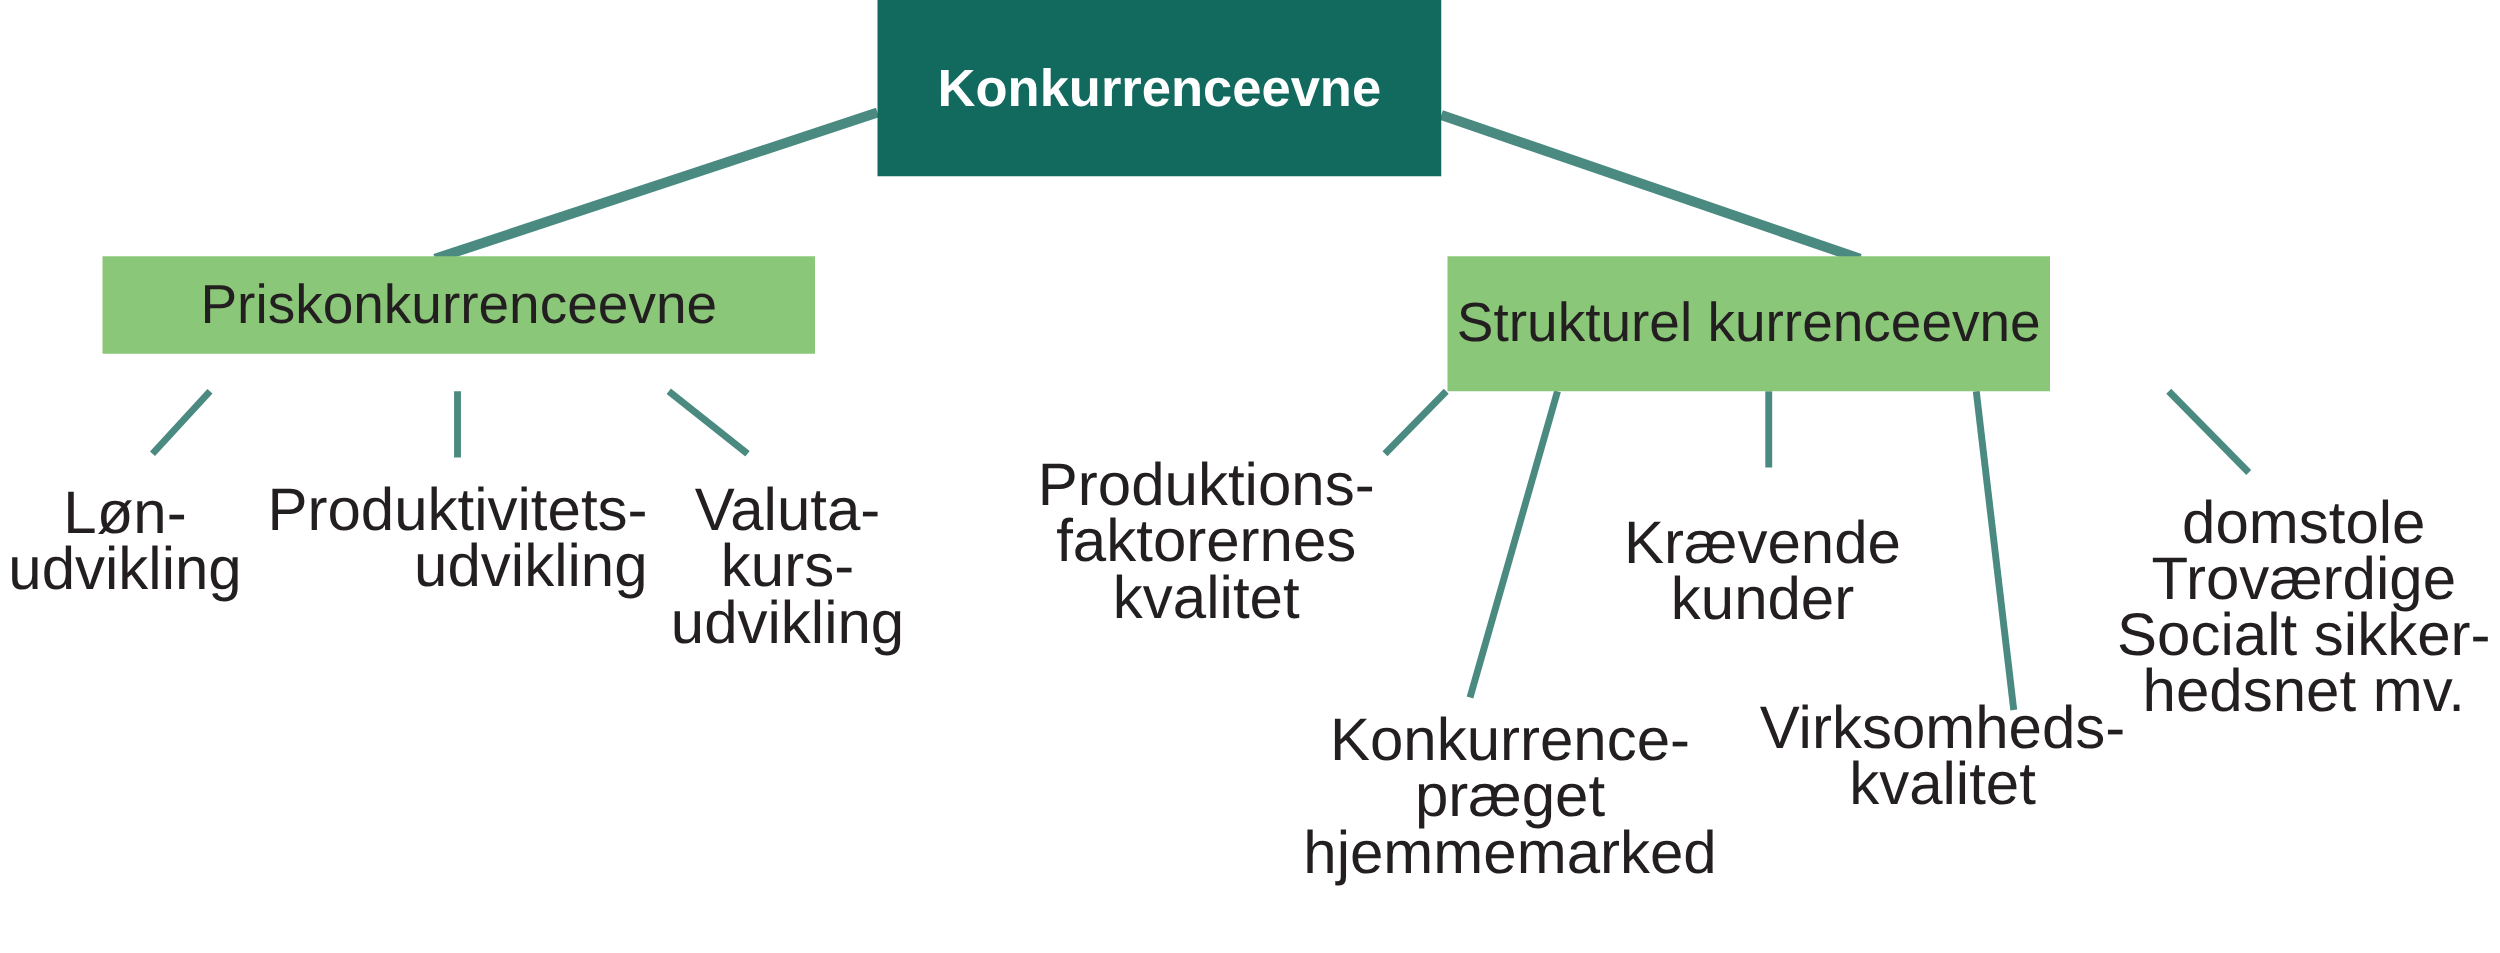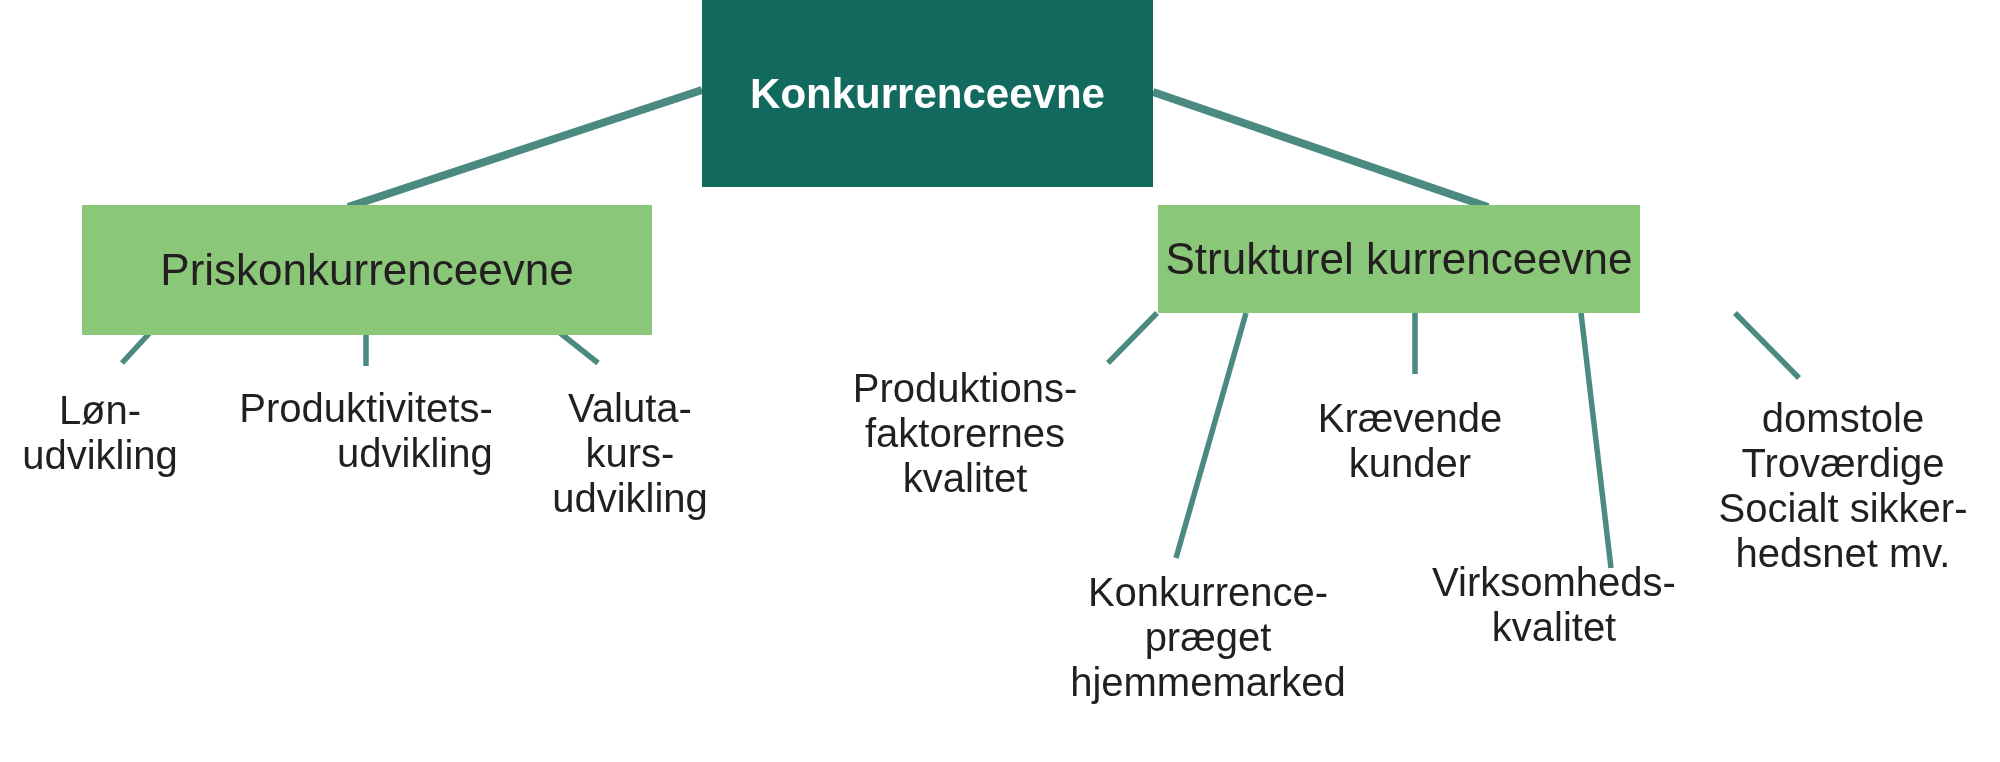--- a/index.html
+++ b/index.html
@@ -25,48 +25,48 @@
 
   .node {
     position: absolute;
     display: flex;
     align-items: center;
     justify-content: center;
     text-align: center;
   }
   #root-node {
     left: 702px; top: 0;
-    width: 451px; height: 187px;
+    width: 451px; height: 141px;
     background: var(--root-box, #12695E);
     color: var(--root-text, #FFFFFF);
     font-size: 42px;
     font-weight: bold;
   }
   .branch-node {
     background: var(--branch-box, #8AC779);
     color: var(--leaf-text, #231F20);
     font-size: 44px;
   }
-  #branch-pris  { left: 82px;   top: 205px; width: 570px; height: 130px; }
+  #branch-pris  { left: 82px;   top: 205px; width: 570px; height: 78px; }
   #branch-struk { left: 1158px; top: 205px; width: 482px; height: 108px; }
 
   .leaf {
     position: absolute;
     transform: translateX(-50%);
     text-align: center;
     color: var(--leaf-text, #231F20);
-    font-size: 40px;
+    font-size: 48px;
     line-height: 45px;
     white-space: nowrap;
   }
   #leaf-loen           { left: 100px;  top: 388px; }
   #leaf-produktivitets { left: 366px;  top: 386px; text-align: right; }
   #leaf-valuta         { left: 630px;  top: 386px; }
   #leaf-produktions    { left: 965px;  top: 366px; }
-  #leaf-kraevende      { left: 1410px; top: 396px; }
+  #leaf-kraevende      { left: 1410px; top: 412px; }
   #leaf-trovaerdige    { left: 1843px; top: 396px; }
   #leaf-konkurrence    { left: 1208px; top: 570px; }
   #leaf-virksomheds    { left: 1554px; top: 560px; }
 </style>
 </head>
 <body>
 
 <div id="stage">
 
   <svg id="connector-svg" viewBox="0 0 2000 762" xmlns="http://www.w3.org/2000/svg">

